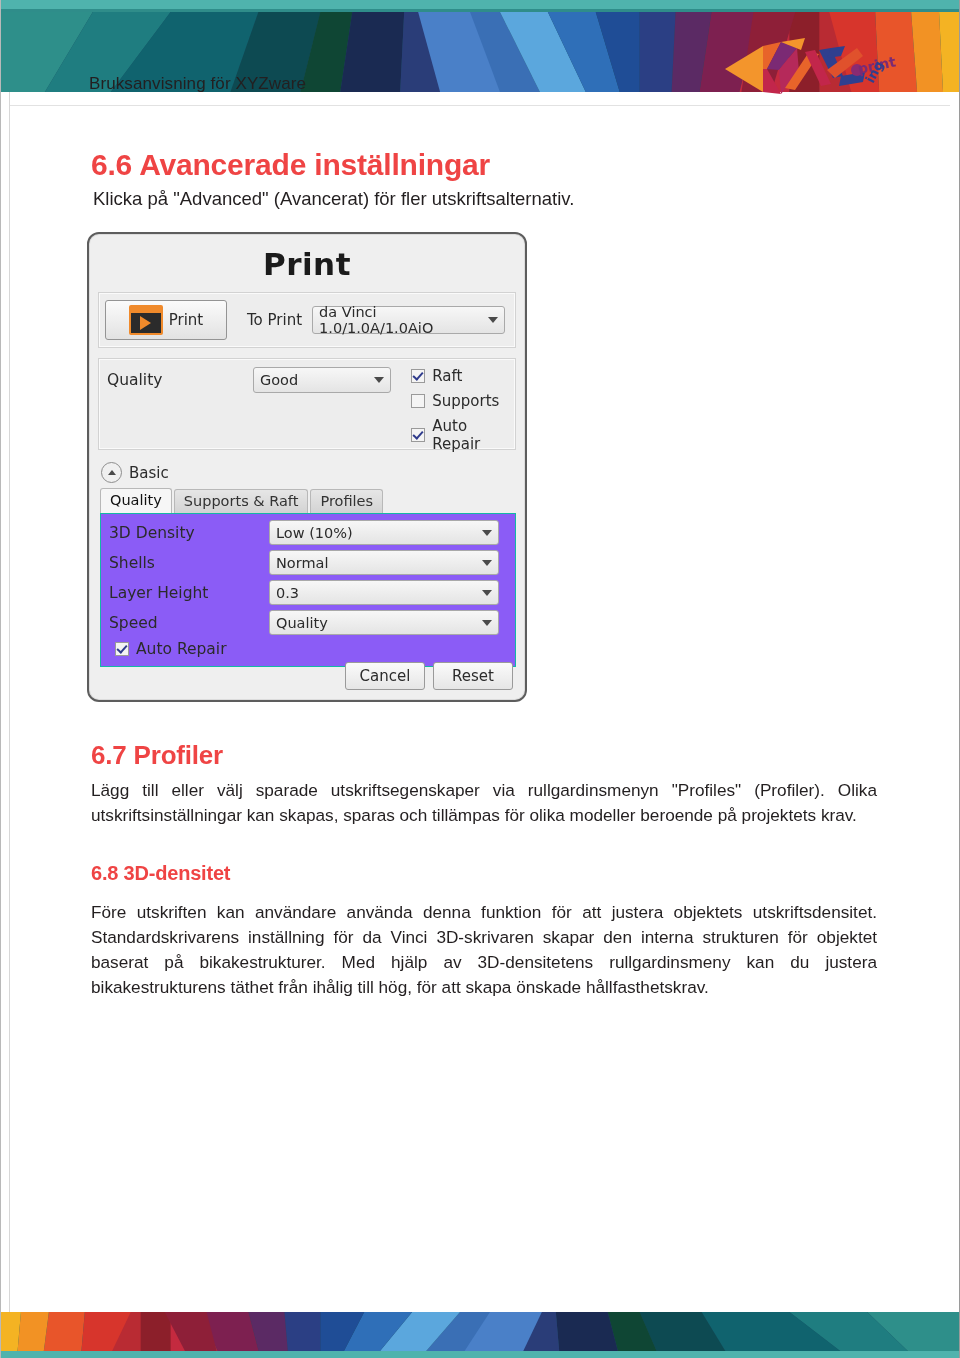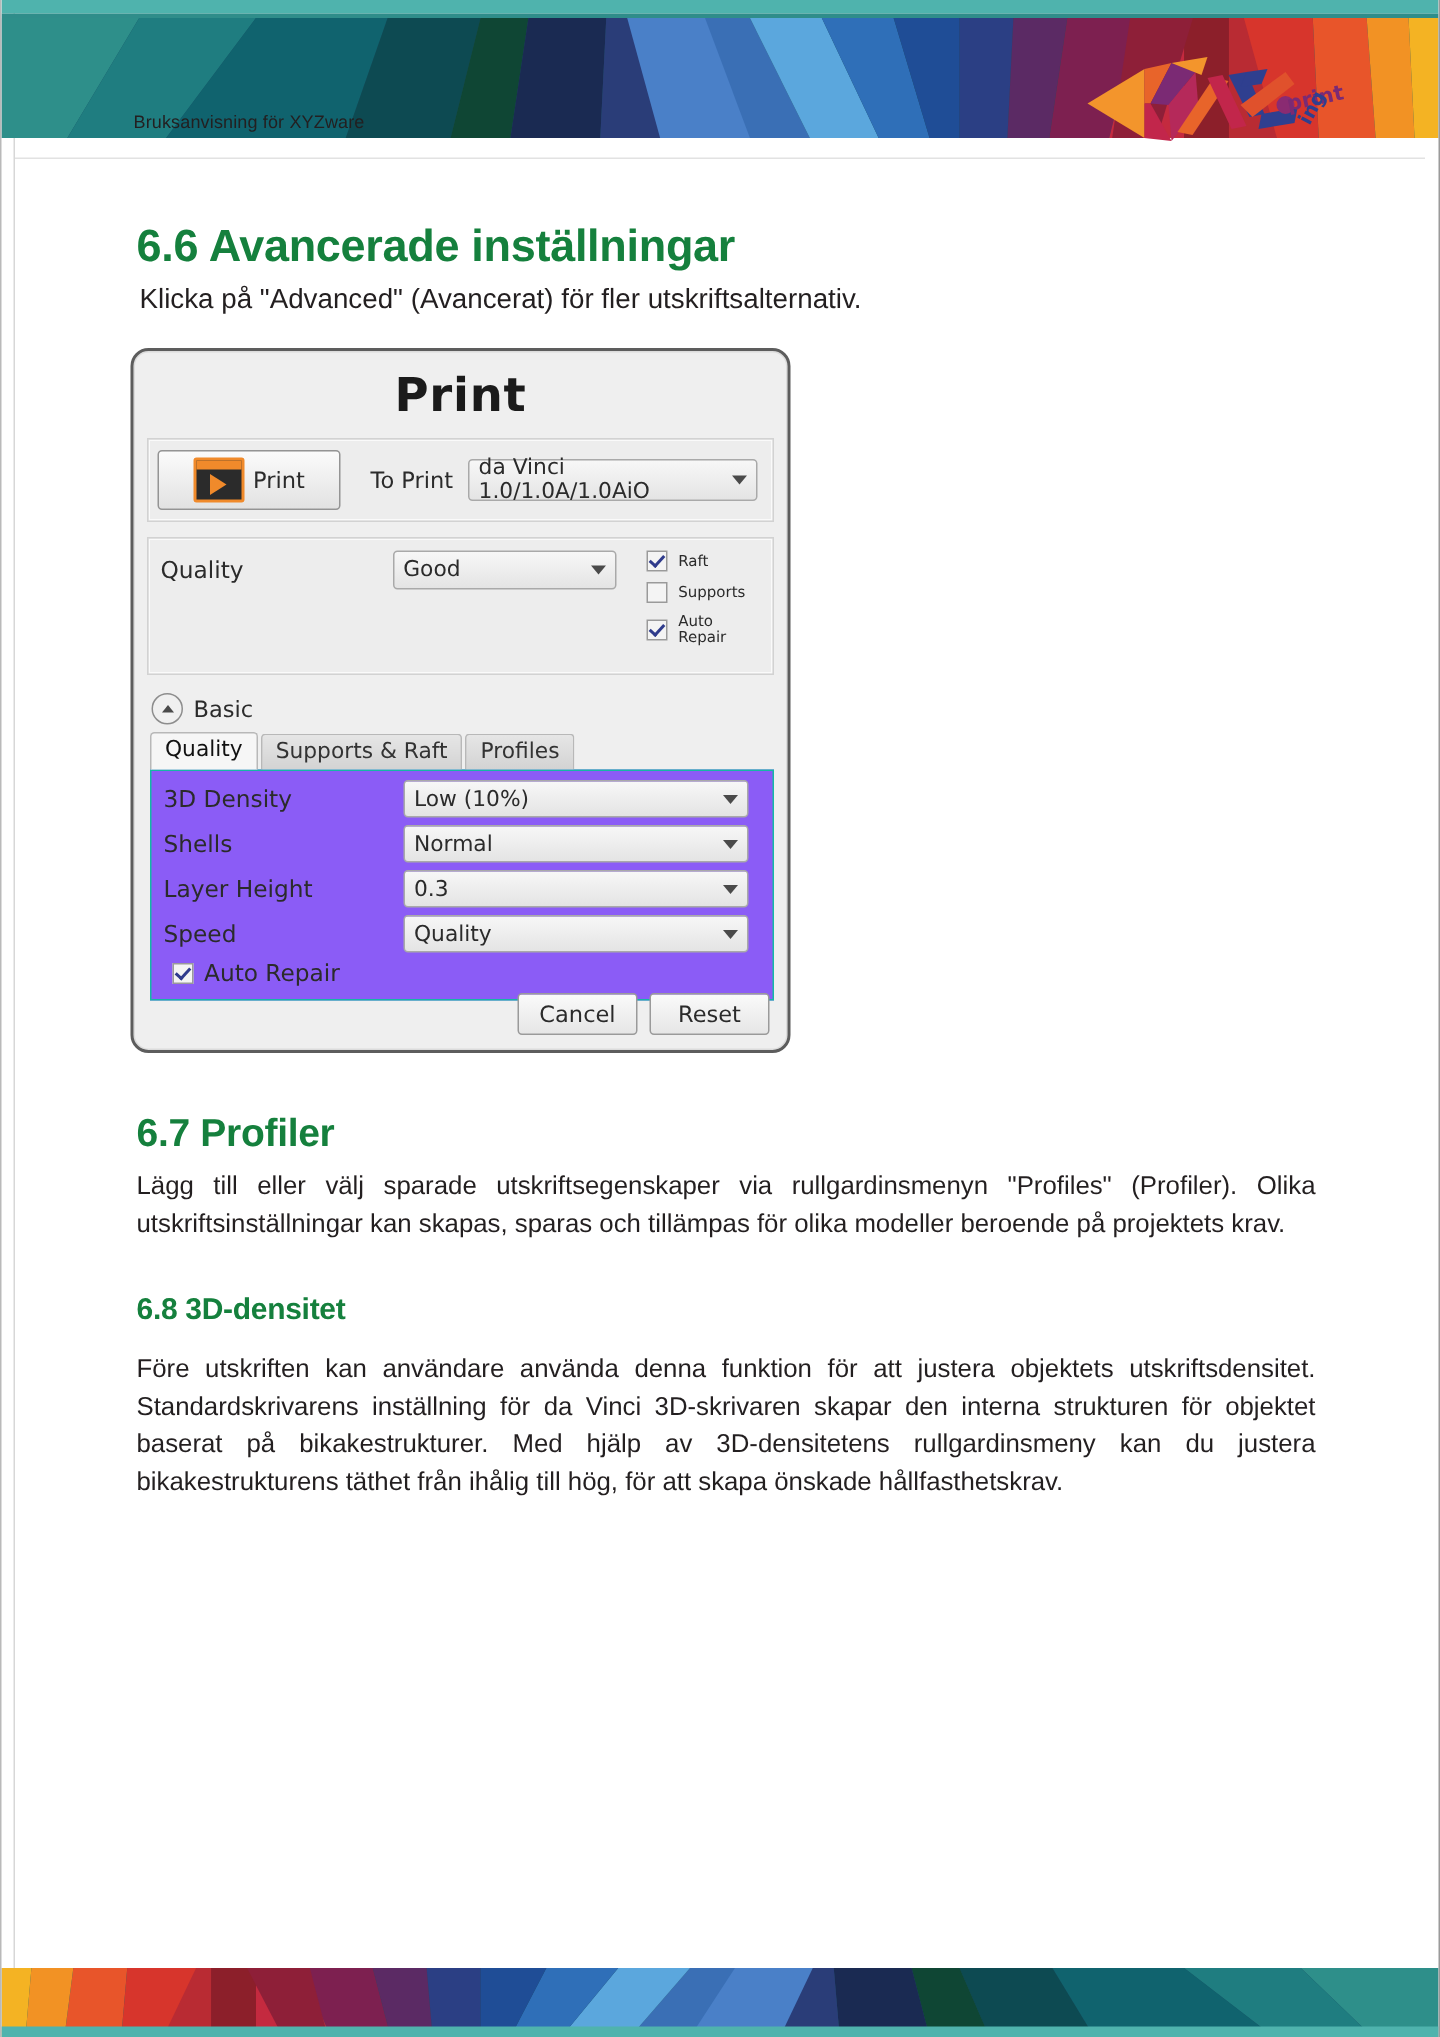--- a/index.html
+++ b/index.html
@@ -29,37 +29,37 @@
   .band svg{display:block;width:100%;height:100%;}
   .band-top{top:0;height:92px;}
   .band-top .teal-rule{position:absolute;left:0;right:0;top:0;height:9px;background:#4fb3ad;}
   .band-top .teal-rule2{position:absolute;left:0;right:0;top:9px;height:3px;background:#2f8d8a;}
   .band-bottom{bottom:0;height:46px;}
   .band-bottom .teal-rule{position:absolute;left:0;right:0;bottom:0;height:7px;background:#4fb3ad;}
 
   
   .header-text{
     position:absolute;left:88px;top:74px;
-    font-size:12px;color:#231f20;letter-spacing:.1px;
+    font-size:17px;color:#231f20;letter-spacing:.1px;
     white-space:nowrap;
   }
   .header-rule{
     position:absolute;left:9px;right:9px;top:105px;height:1px;background:#e2e2e2;
   }
   .logo{
     position:absolute;right:58px;top:36px;width:178px;height:62px;
   }
   .logo svg{display:block;width:100%;height:100%;}
 
   
   .content{position:absolute;left:0;right:0;top:120px;}
 
   h2.sec{
     margin:0;
-    color:#15803d;
+    color:#ef4444;
     font-weight:bold;
     letter-spacing:-0.2px;
   }
   .sec-66{position:absolute;left:90px;top:28px;font-size:30px;}
   .sub-66{position:absolute;left:92px;top:68px;font-size:18.5px;color:#231f20;white-space:nowrap;}
 
   
   .dialog{
     position:absolute;left:86px;top:112px;
     width:440px;height:470px;
@@ -114,21 +114,21 @@
     margin-left:auto;width:0;height:0;
     border-left:5px solid transparent;border-right:5px solid transparent;
     border-top:6px solid #4a4a4a;
   }
   .sel-printer{flex:1;margin-left:10px;margin-right:4px;}
 
   .grp.row2{height:82px;padding:8px 6px 0 8px;display:flex;}
   .q-left{width:110px;font-size:15.5px;padding-top:4px;}
   .sel-quality{width:152px;height:26px;margin-left:47px;}
   .checks{margin-left:20px;display:flex;flex-direction:column;gap:7px;}
-  .chk{display:flex;align-items:center;gap:7px;font-size:10px;}
+  .chk{display:flex;align-items:center;gap:7px;font-size:15px;}
   .box{
     width:14px;height:14px;border:1px solid #9a9a9a;background:#f4f4f4;
     position:relative;flex:0 0 auto;box-sizing:border-box;
   }
   .box.on::after{
     content:"";position:absolute;left:3px;top:0px;width:4px;height:8px;
     border:solid #2f3b8c;border-width:0 2px 2px 0;transform:rotate(42deg);
   }
 
   .basic-row{

